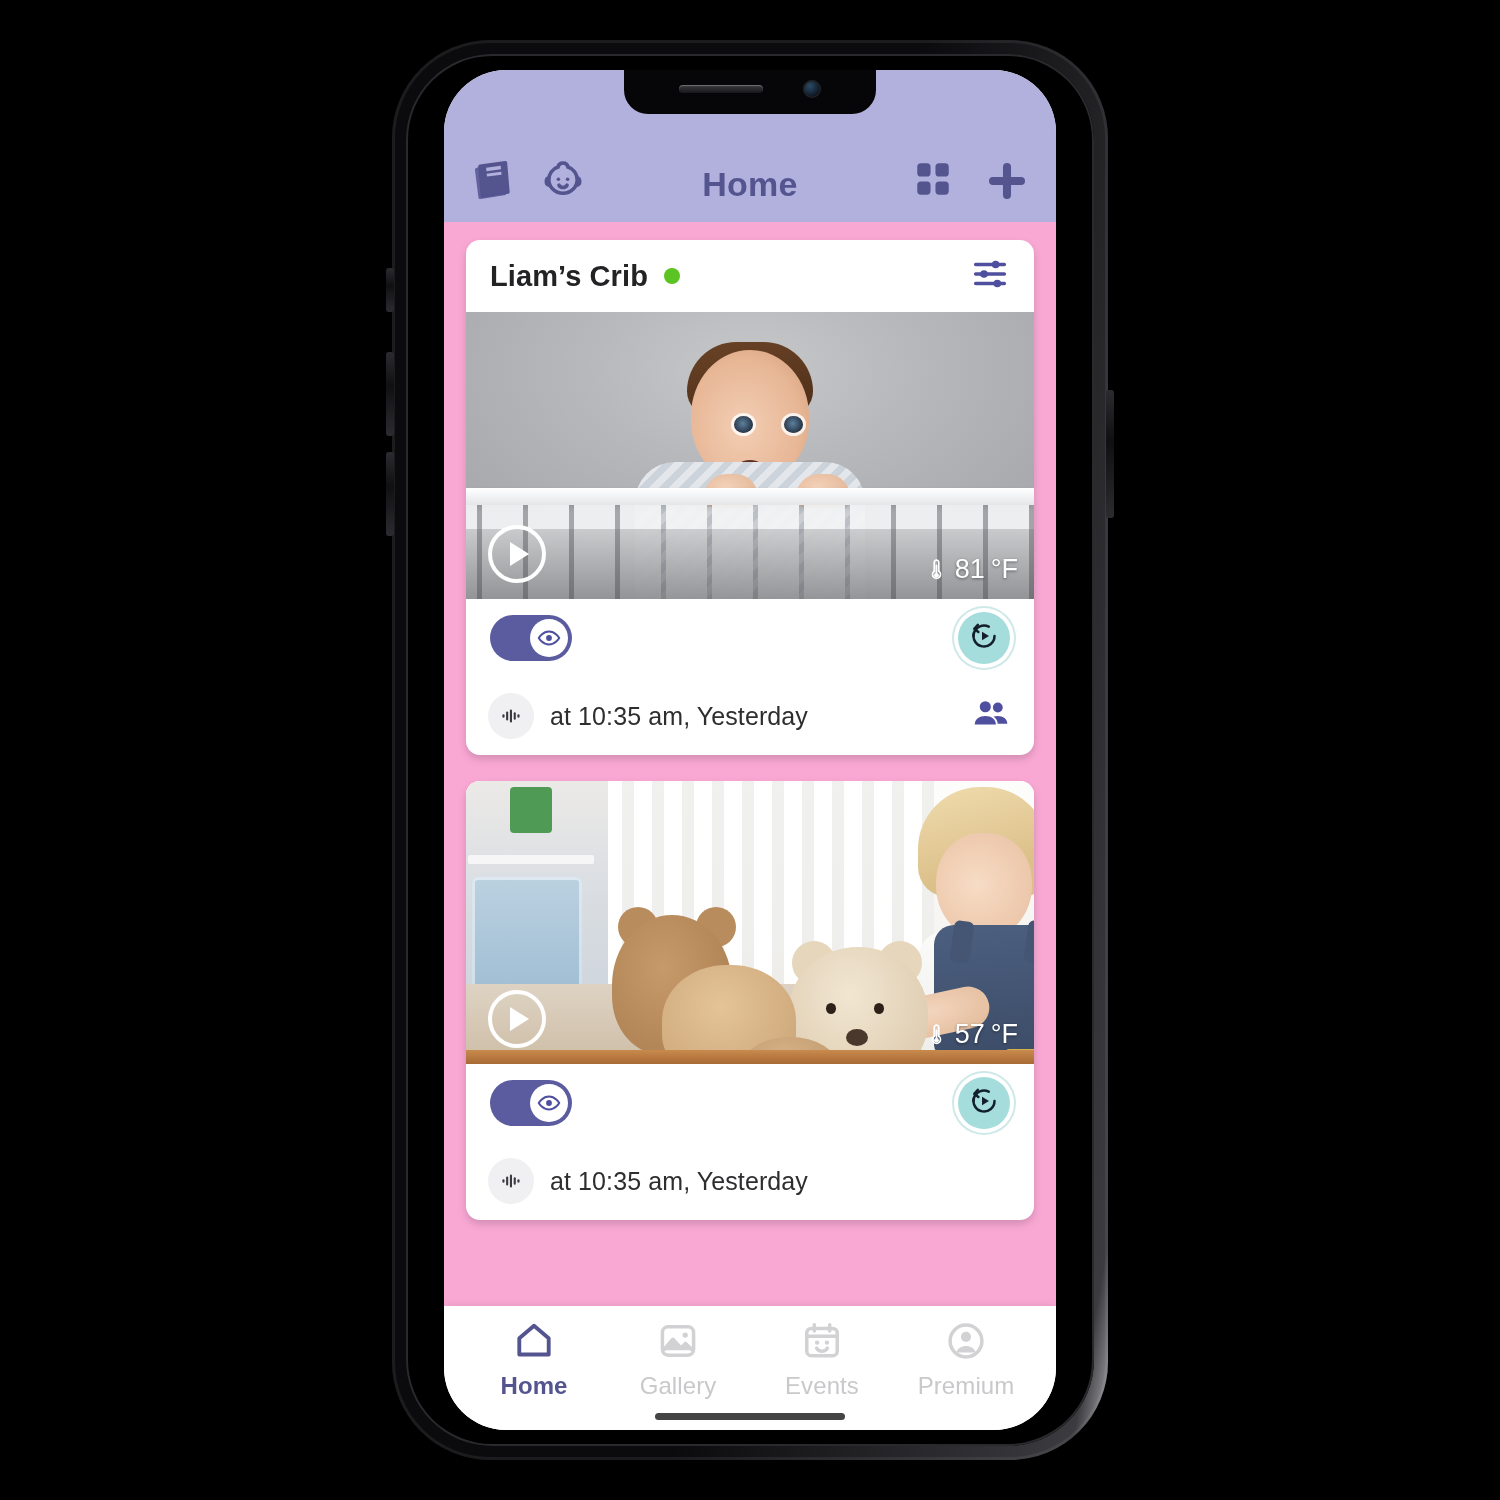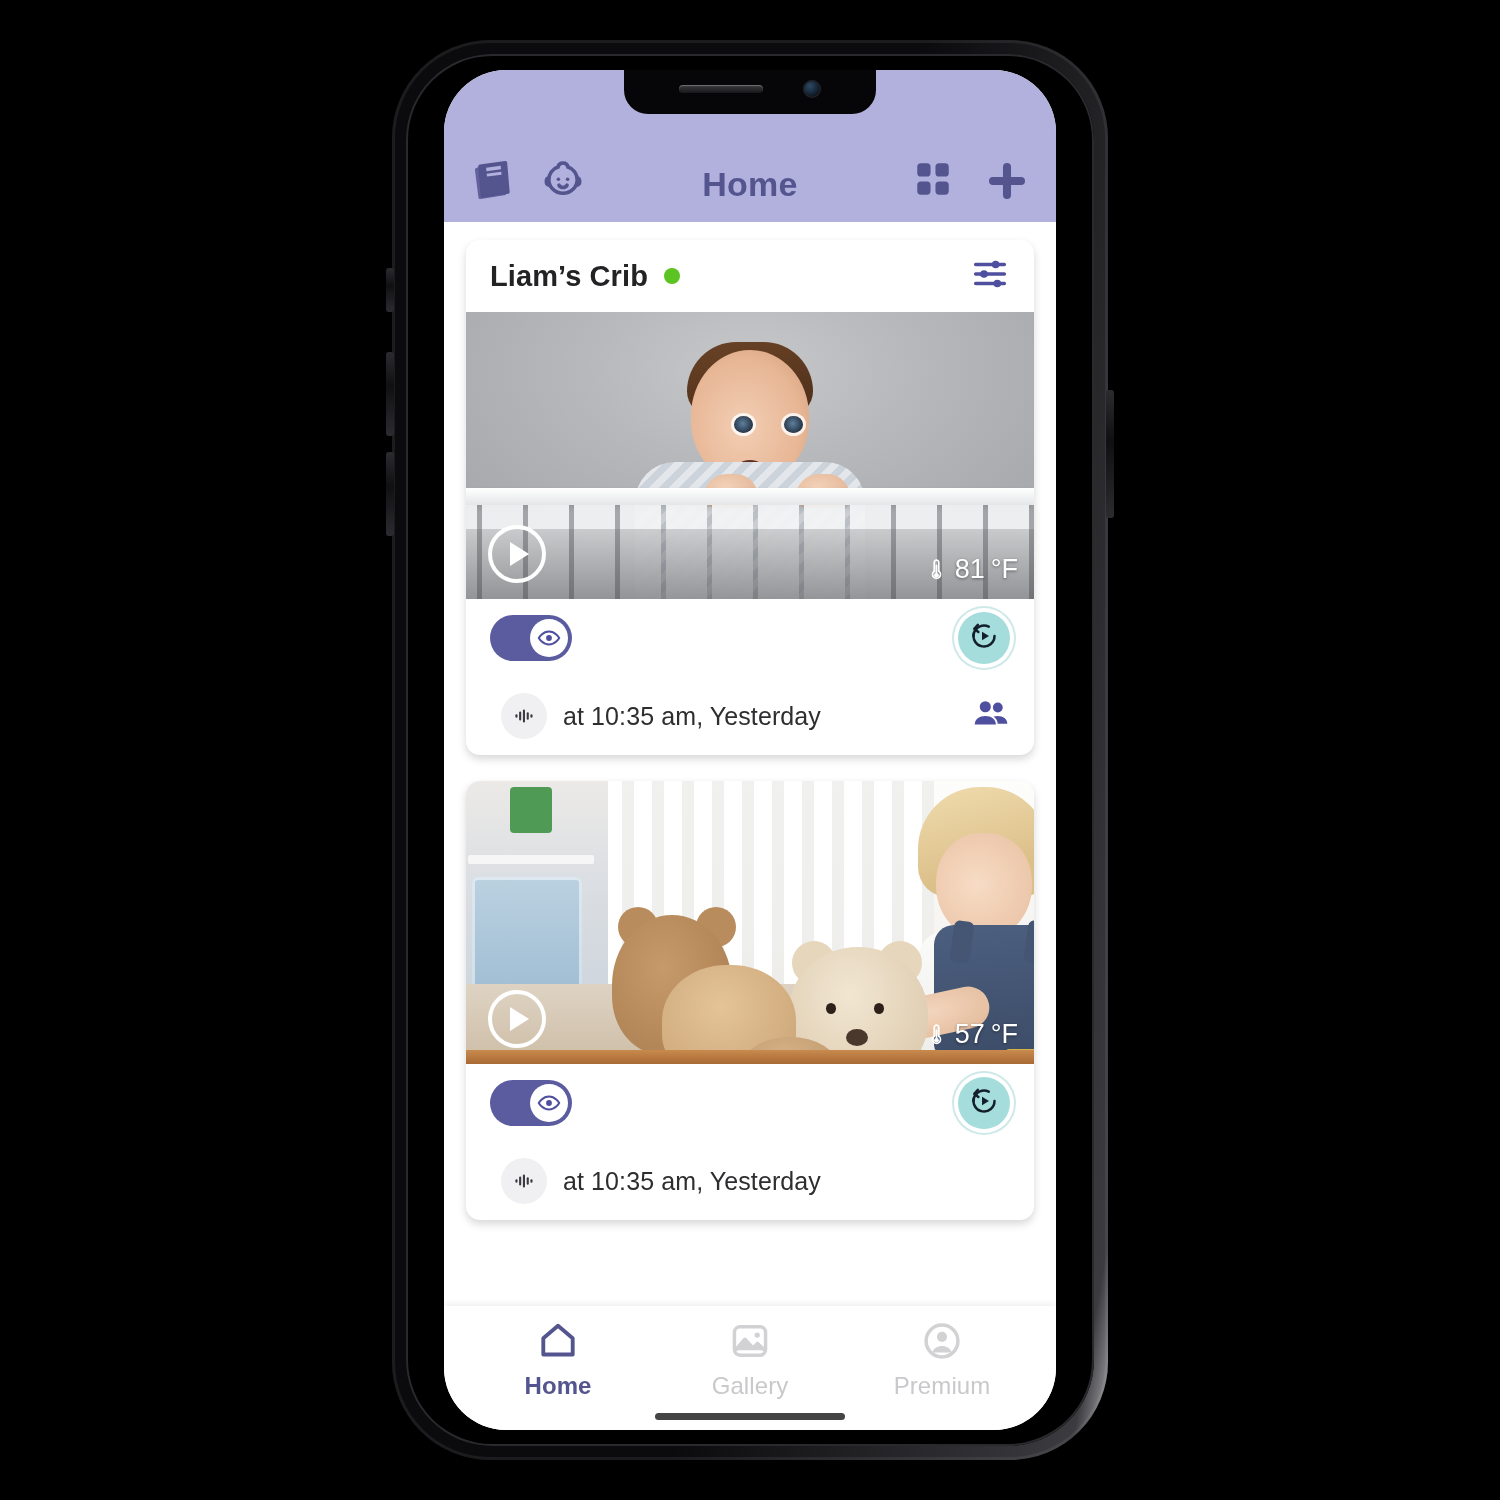--- a/index.html
+++ b/index.html
@@ -104,21 +104,21 @@
     text-align:center;
     font-size:34px; font-weight:bold; letter-spacing:.2px;
     color:#54548F;
     pointer-events:none;
   }
   .hdr-icon { width:46px; height:46px; display:block; cursor:pointer; }
 
   
   .app-body {
     flex:1 1 auto;
-    background:#ffffff;
+    background:#f9a8d4;
     padding: 18px 22px 0 22px;
     overflow:hidden;
     display:flex; flex-direction:column; gap:26px;
   }
 
   
   .card {
     background:#FFFFFF;
     border-radius:14px;
     box-shadow: 0 4px 9px rgba(0,0,0,.16);
@@ -343,21 +343,20 @@
     display:flex; align-items:center; justify-content:center;
     cursor:pointer;
   }
 
   
   .foot-row {
     height:78px;
     display:flex; align-items:center;
     padding: 0 24px 0 22px;
     gap:16px;
-    margin-left:13px;
   }
   .wave-circle {
     width:46px; height:46px; border-radius:50%;
     background:#F0F0F2;
     display:flex; align-items:center; justify-content:center; flex:0 0 auto;
   }
   .foot-text {
     font-size:25px; color:#2e2e30; letter-spacing:.1px;
   }
   .people-icon { margin-left:auto; flex:0 0 auto; cursor:pointer; }
@@ -645,20 +644,33 @@
         <span>
           <svg viewBox="0 0 24 24" width="42" height="42" fill="none" stroke="#D2D2D5" stroke-width="2" stroke-linejoin="round">
             <rect x="3.1" y="3.9" width="17.8" height="16.2" rx="3.2"></rect>
             <circle cx="16.1" cy="8.6" r="1.5" fill="#D2D2D5" stroke="none"></circle>
             <path d="M3.6 17.3 9.1 11l4.6 5 2.6-2.6 4.1 3.9" fill="#D2D2D5" stroke="#D2D2D5"></path>
           </svg>
         </span>
         <span class="tab-label">Gallery</span>
       </div>
 
+      <div class="tab">
+        <span>
+          <svg viewBox="0 0 24 24" width="42" height="42" fill="none" stroke="#D2D2D5" stroke-width="2" stroke-linejoin="round">
+            <rect x="3.3" y="4.8" width="17.4" height="15.6" rx="2.6"></rect>
+            <path d="M3.3 9.3h17.4"></path>
+            <path d="M7.6 2.7v3.6M16.4 2.7v3.6" stroke-linecap="round"></path>
+            <circle cx="9.2" cy="12.9" r="1.25" fill="#D2D2D5" stroke="none"></circle>
+            <circle cx="14.8" cy="12.9" r="1.25" fill="#D2D2D5" stroke="none"></circle>
+            <path d="M8.9 16.1c.7 1.2 1.8 1.8 3.1 1.8s2.4-.6 3.1-1.8" stroke-linecap="round"></path>
+          </svg>
+        </span>
+        <span class="tab-label">Events</span>
+      </div>
 
 
       <div class="tab">
         <span>
           <svg viewBox="0 0 24 24" width="42" height="42" fill="none" stroke="#D2D2D5" stroke-width="2">
             <circle cx="12" cy="12" r="9.1"></circle>
             <circle cx="12" cy="9.6" r="2.9" fill="#D2D2D5" stroke="none"></circle>
             <path d="M6.4 18.6c.8-2.5 3-3.8 5.6-3.8s4.8 1.3 5.6 3.8" fill="#D2D2D5" stroke="none"></path>
           </svg>
         </span>

